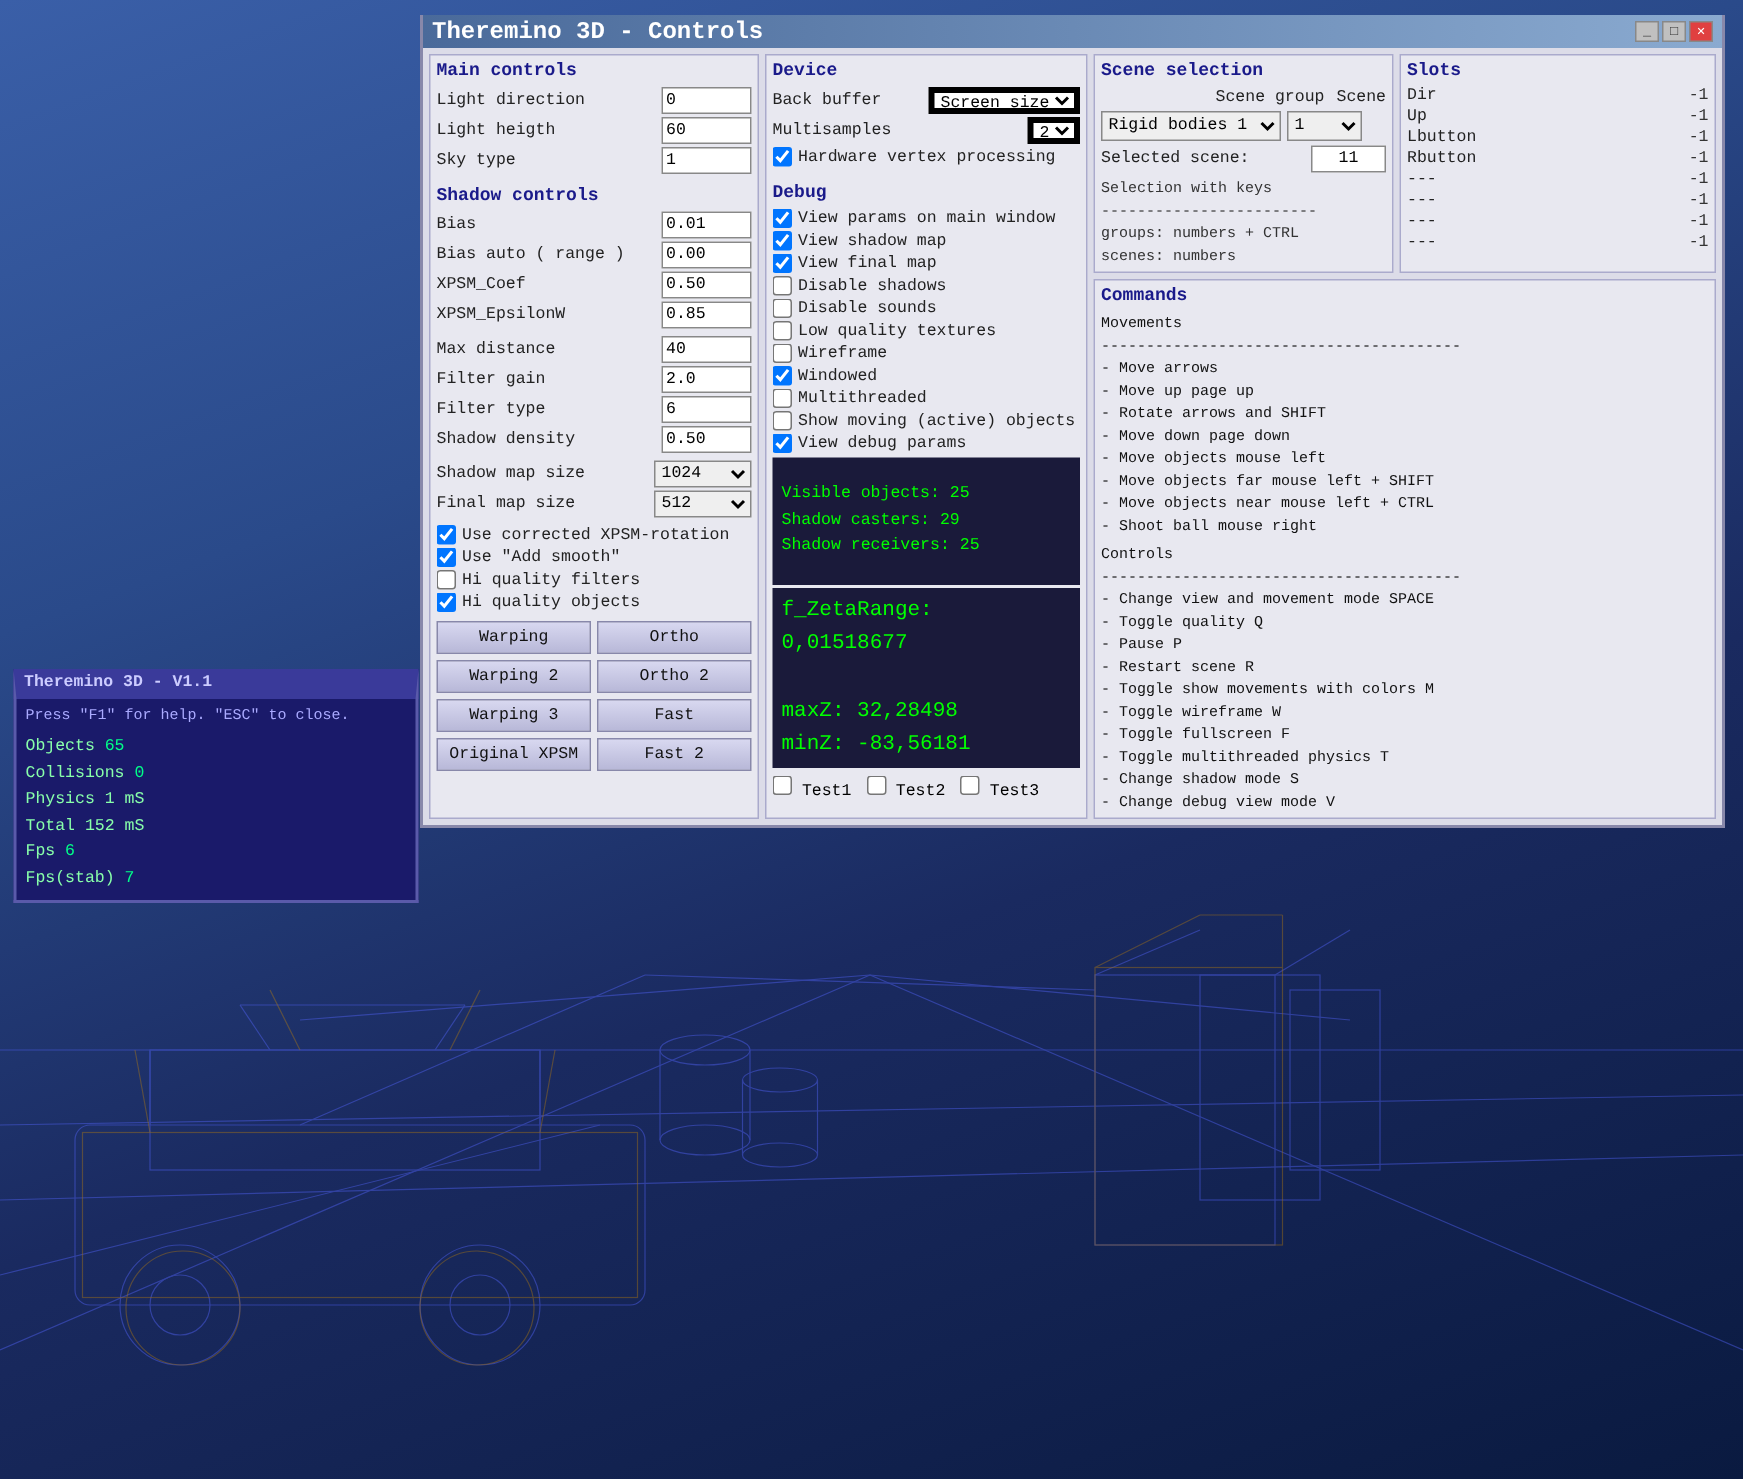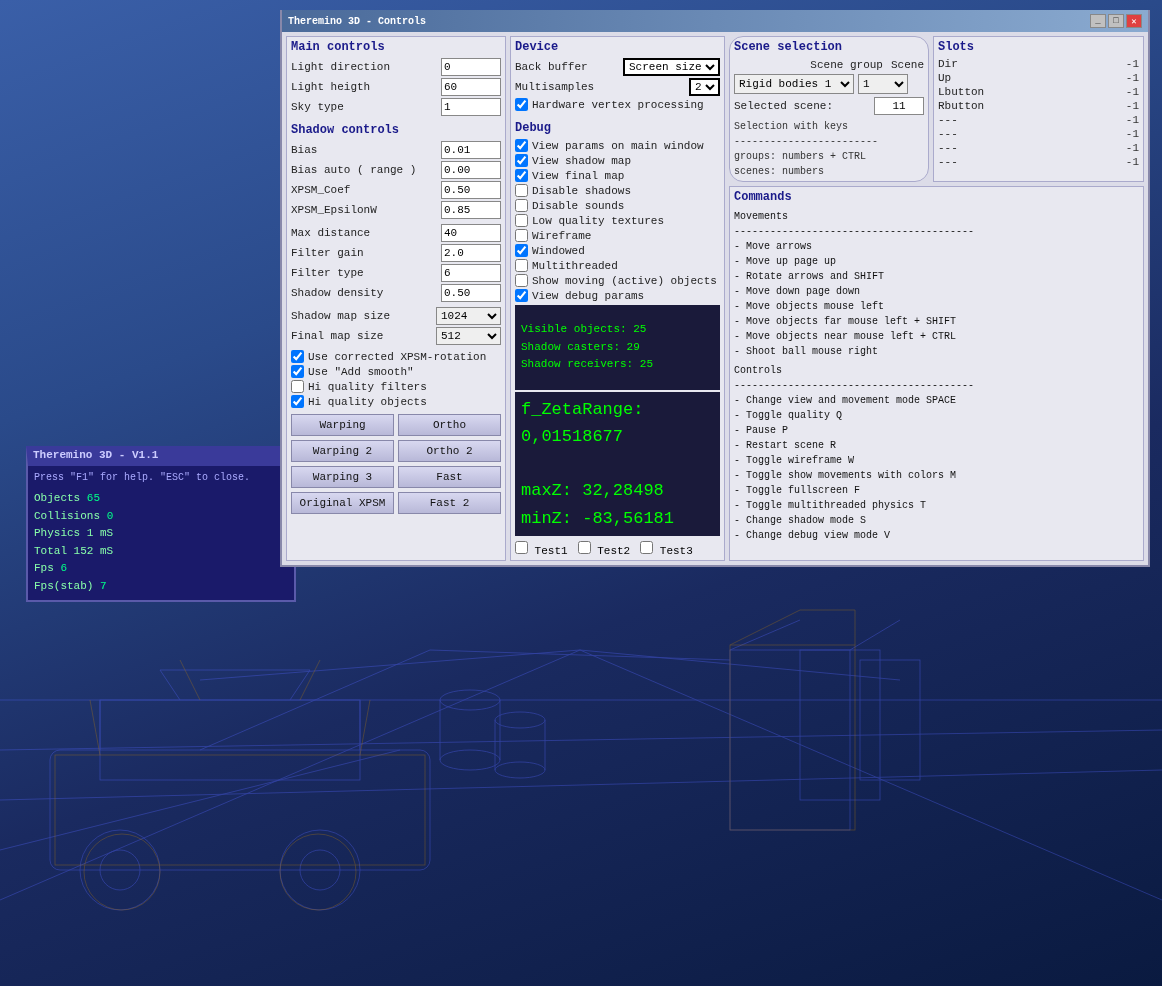--- a/index.html
+++ b/index.html
@@ -28,21 +28,21 @@
       top: 0; left: 0;
       width: 100%;
       height: 100%;
       opacity: 0.7;
     }
 
     
     .small-window {
       position: absolute;
       top: 446px;
-      left: 26px;
+      left: 9px;
       width: 270px;
       background: #1a1a6a;
       border: 2px solid #5a5aaa;
       border-top: 20px solid #3a3a9a;
     }
 
     .small-window-title {
       position: absolute;
       top: -17px;
       left: 5px;
@@ -83,21 +83,21 @@
       height: 22px;
       display: flex;
       align-items: center;
       padding: 0 6px;
       justify-content: space-between;
     }
 
     .main-window-title {
       color: white;
       font-weight: bold;
-      font-size: 10px;
+      font-size: 16px;
     }
 
     .titlebar-buttons {
       display: flex;
       gap: 2px;
     }
 
     .titlebar-btn {
       width: 16px;
       height: 14px;
@@ -149,21 +149,20 @@
       gap: 4px;
     }
 
     .right-top {
       display: flex;
       gap: 4px;
     }
 
     .scene-panel {
       width: 200px;
-      border-radius: 14px;
     }
 
     .slots-panel {
       flex: 1;
     }
 
     .commands-panel {
       flex: 1;
     }
 
@@ -186,21 +185,21 @@
       height: 18px;
       border: 1px solid #888;
       background: white;
       font-size: 11px;
       padding: 0 2px;
       font-family: inherit;
     }
 
     .form-select {
       height: 18px;
-      border: 2px solid #000000;
+      border: 4px solid #000000;
       background: white;
       font-size: 11px;
       font-family: inherit;
     }
 
     
     .check-row {
       display: flex;
       align-items: center;
       padding: 1px 4px;
@@ -316,21 +315,21 @@
       padding: 16px 6px;
       margin: 2px 4px;
       line-height: 1.6;
       min-height: 55px;
     }
 
     .debug-params-box {
       background: #1a1a3a;
       color: #00ff00;
       font-family: 'Courier New', monospace;
-      font-size: 17px;
+      font-size: 14px;
       padding: 4px 6px;
       margin: 2px 4px;
       line-height: 1.6;
       min-height: 55px;
     }
 
     
     .commands-text {
       font-family: 'Courier New', monospace;
       font-size: 10px;
@@ -773,22 +772,22 @@
           <div>- Move objects             mouse left</div>
           <div>- Move objects far         mouse left + SHIFT</div>
           <div>- Move objects near        mouse left + CTRL</div>
           <div>- Shoot ball               mouse right</div>
           <div style="margin-top:4px">Controls</div>
           <div>----------------------------------------</div>
           <div>- Change view and movement mode        SPACE</div>
           <div>- Toggle quality                       Q</div>
           <div>- Pause                                P</div>
           <div>- Restart scene                        R</div>
+          <div>- Toggle show movements with colors    M</div>
           <div>- Toggle wireframe                     W</div>
-          <div>- Toggle show movements with colors    M</div>
           <div>- Toggle fullscreen                    F</div>
           <div>- Toggle multithreaded physics         T</div>
           <div>- Change shadow mode                   S</div>
           <div>- Change debug view mode               V</div>
         </div>
       </div>
     </div>
 
   </div>
 </div>

